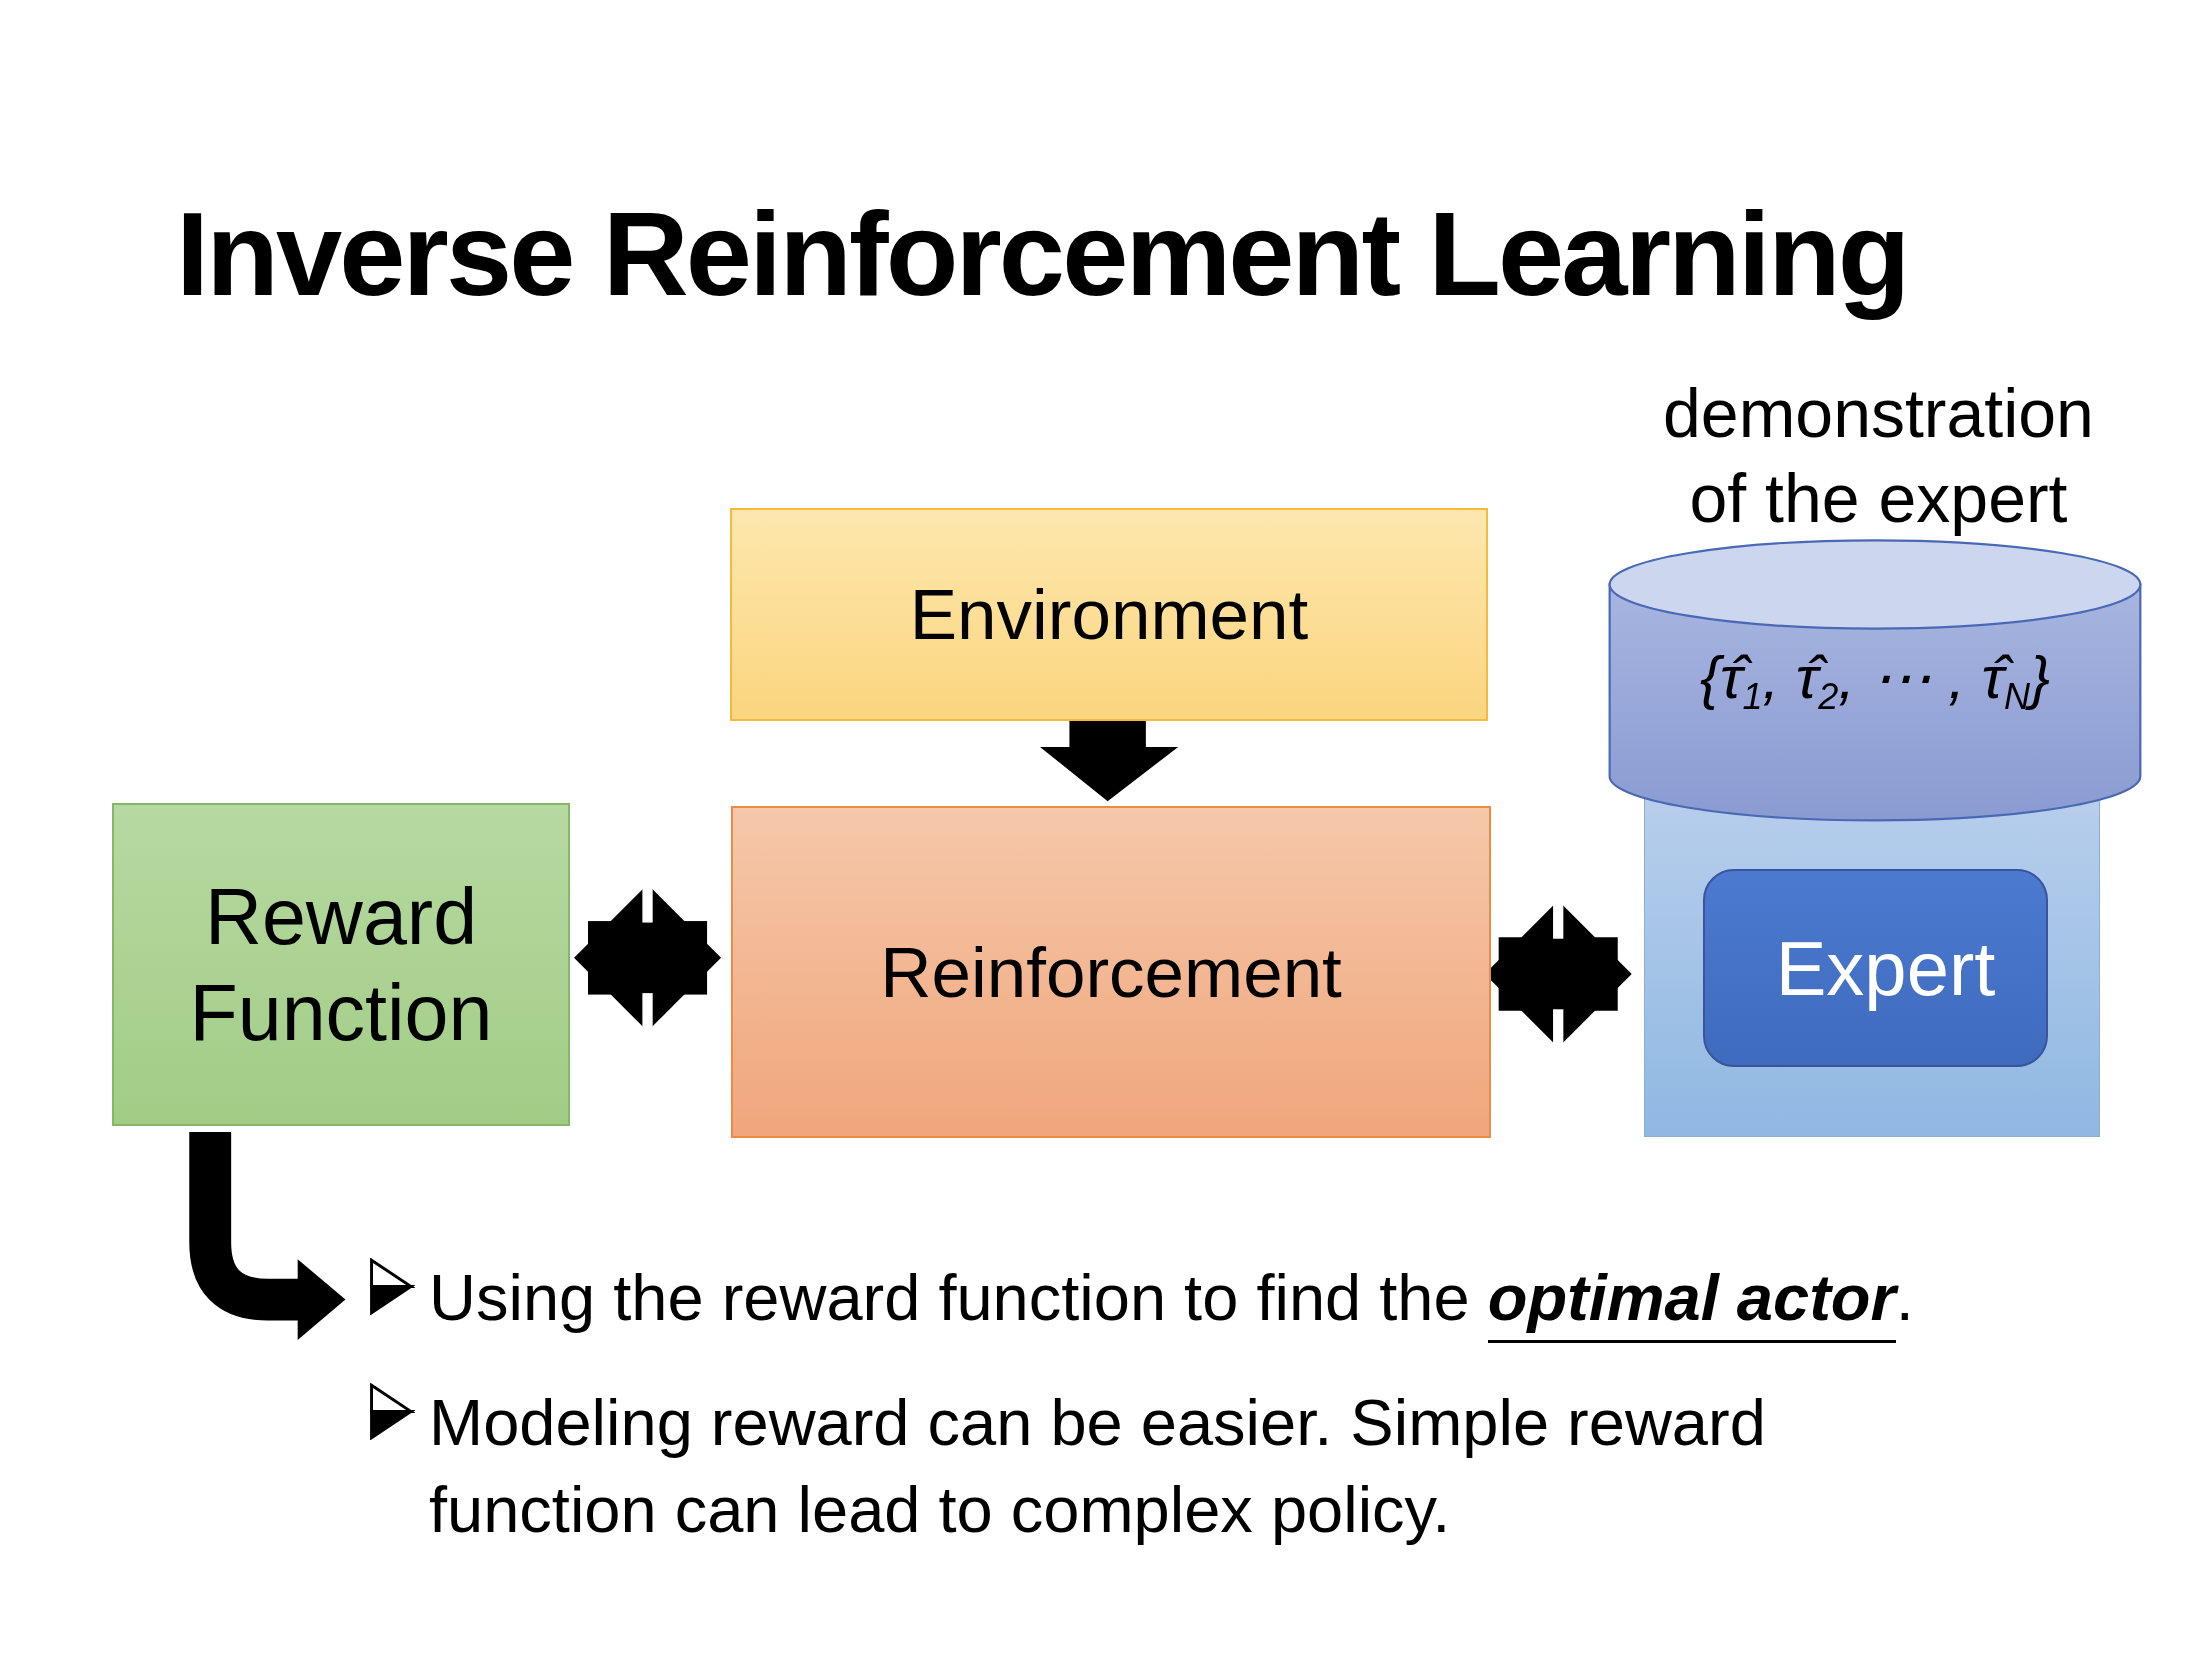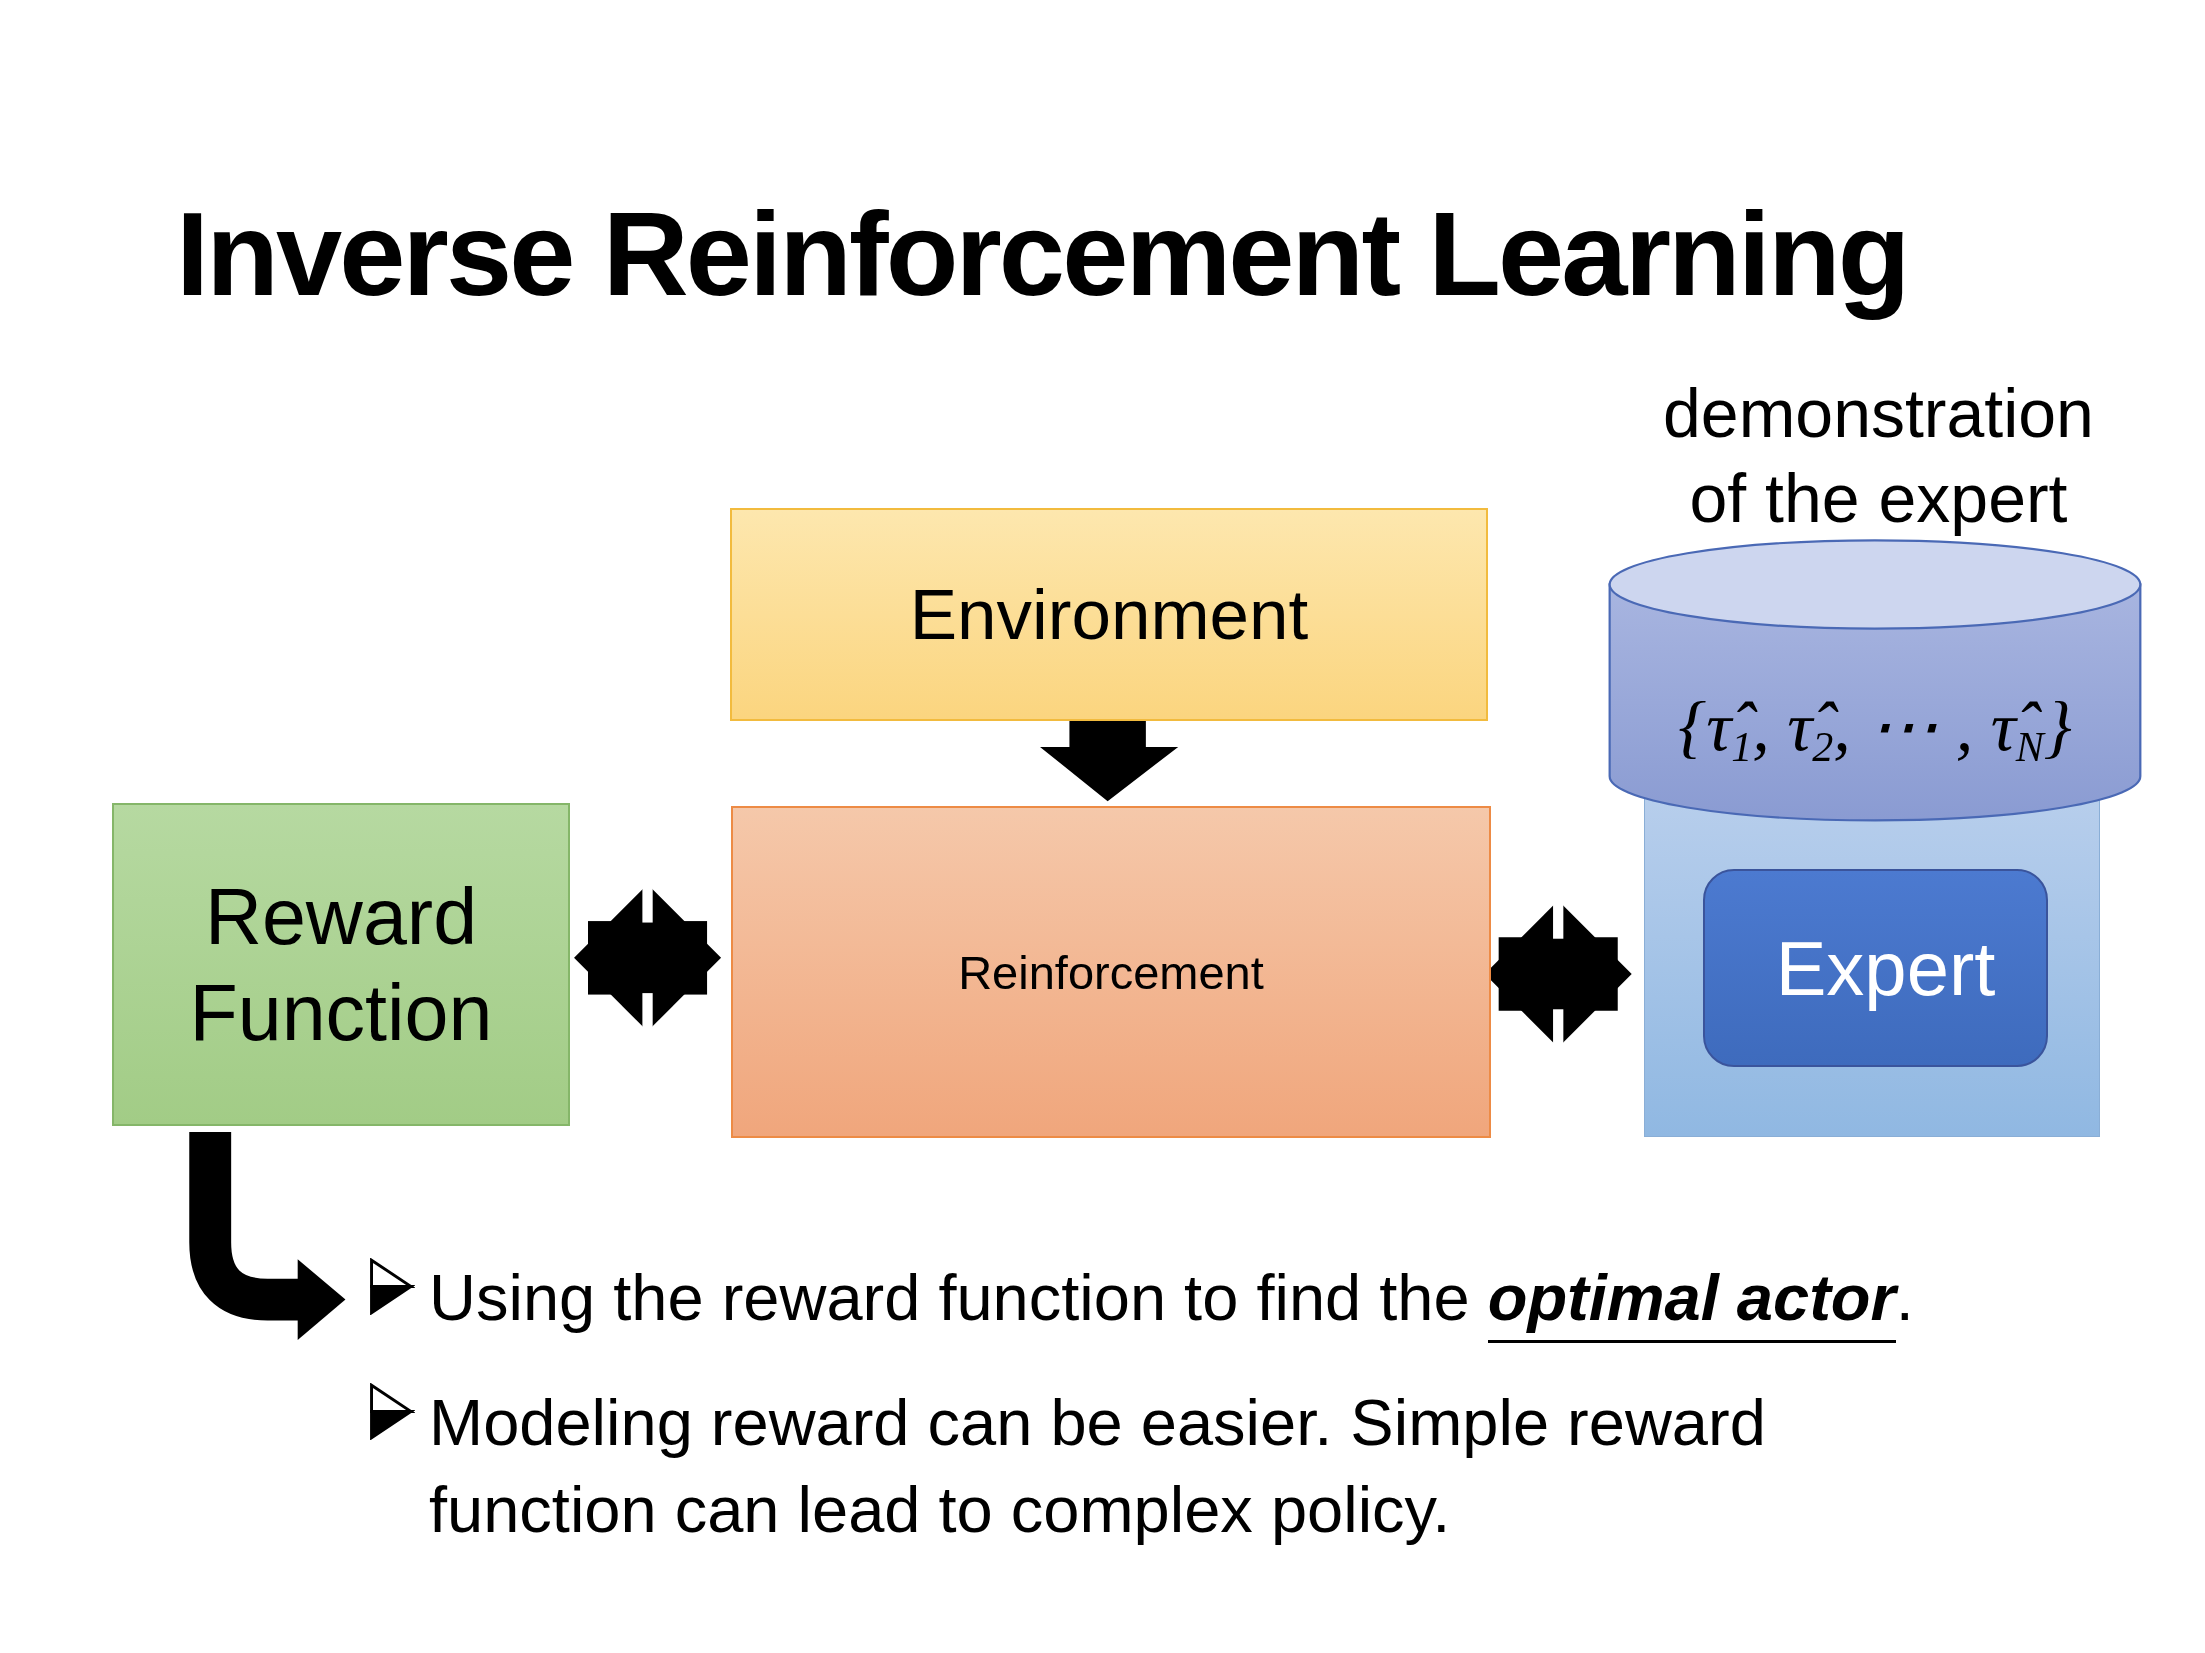--- a/index.html
+++ b/index.html
@@ -32,21 +32,21 @@
   .env-box{
     left:730px;top:508px;width:758px;height:213px;
     background:linear-gradient(var(--env-fill-top),var(--env-fill-bottom));
     border:2.2px solid var(--env-border);
     font-size:71px;
   }
   .rl-box{
     left:731px;top:806px;width:760px;height:332px;
     background:linear-gradient(var(--rl-fill-top),var(--rl-fill-bottom));
     border:2.2px solid var(--rl-border);
-    font-size:47px;line-height:87px;
+    font-size:71px;line-height:87px;
   }
   .rl-box::before{
     content:"";position:absolute;z-index:-1;
     left:3.7px;top:-8px;width:100%;height:100%;
     border:2.2px solid var(--rl-border);box-sizing:border-box;
   }
   .reward-box{
     left:112px;top:803px;width:458px;height:323px;
     background:linear-gradient(var(--reward-fill-top),var(--reward-fill-bottom));
     border:2.2px solid var(--reward-border);
@@ -61,24 +61,24 @@
     left:1703px;top:869px;width:345px;height:198px;
     background:linear-gradient(var(--expert-fill-top),var(--expert-fill-bottom));
     border:2.2px solid var(--expert-border);
     border-radius:31px;
     color:#fff;font-size:76px;padding-left:20px;
   }
 
   .arrow-layer{position:absolute;left:0;top:0;width:2205px;height:1654px;pointer-events:none;}
 
   .math{
-    position:absolute;left:1875px;top:728px;
+    position:absolute;left:1875px;top:680px;
     transform:translate(-50%,-50%);
-    font-family:Liberation Serif, serif;
-    font-style:italic;font-size:70px;white-space:nowrap;
+    font-family:Liberation Sans, sans-serif;
+    font-style:italic;font-size:60px;white-space:nowrap;
     color:var(--text,#000);
   }
   .math .sub{font-size:0.6em;vertical-align:-0.28em;}
 
   .bullet-row{position:absolute;display:flex;align-items:flex-start;}
   .bullet-row .glyph{flex:0 0 auto;margin-top:4.4px;}
   .bullet-text{
     font-size:65px;line-height:87px;color:var(--text,#000);
     margin-left:14px;
   }

